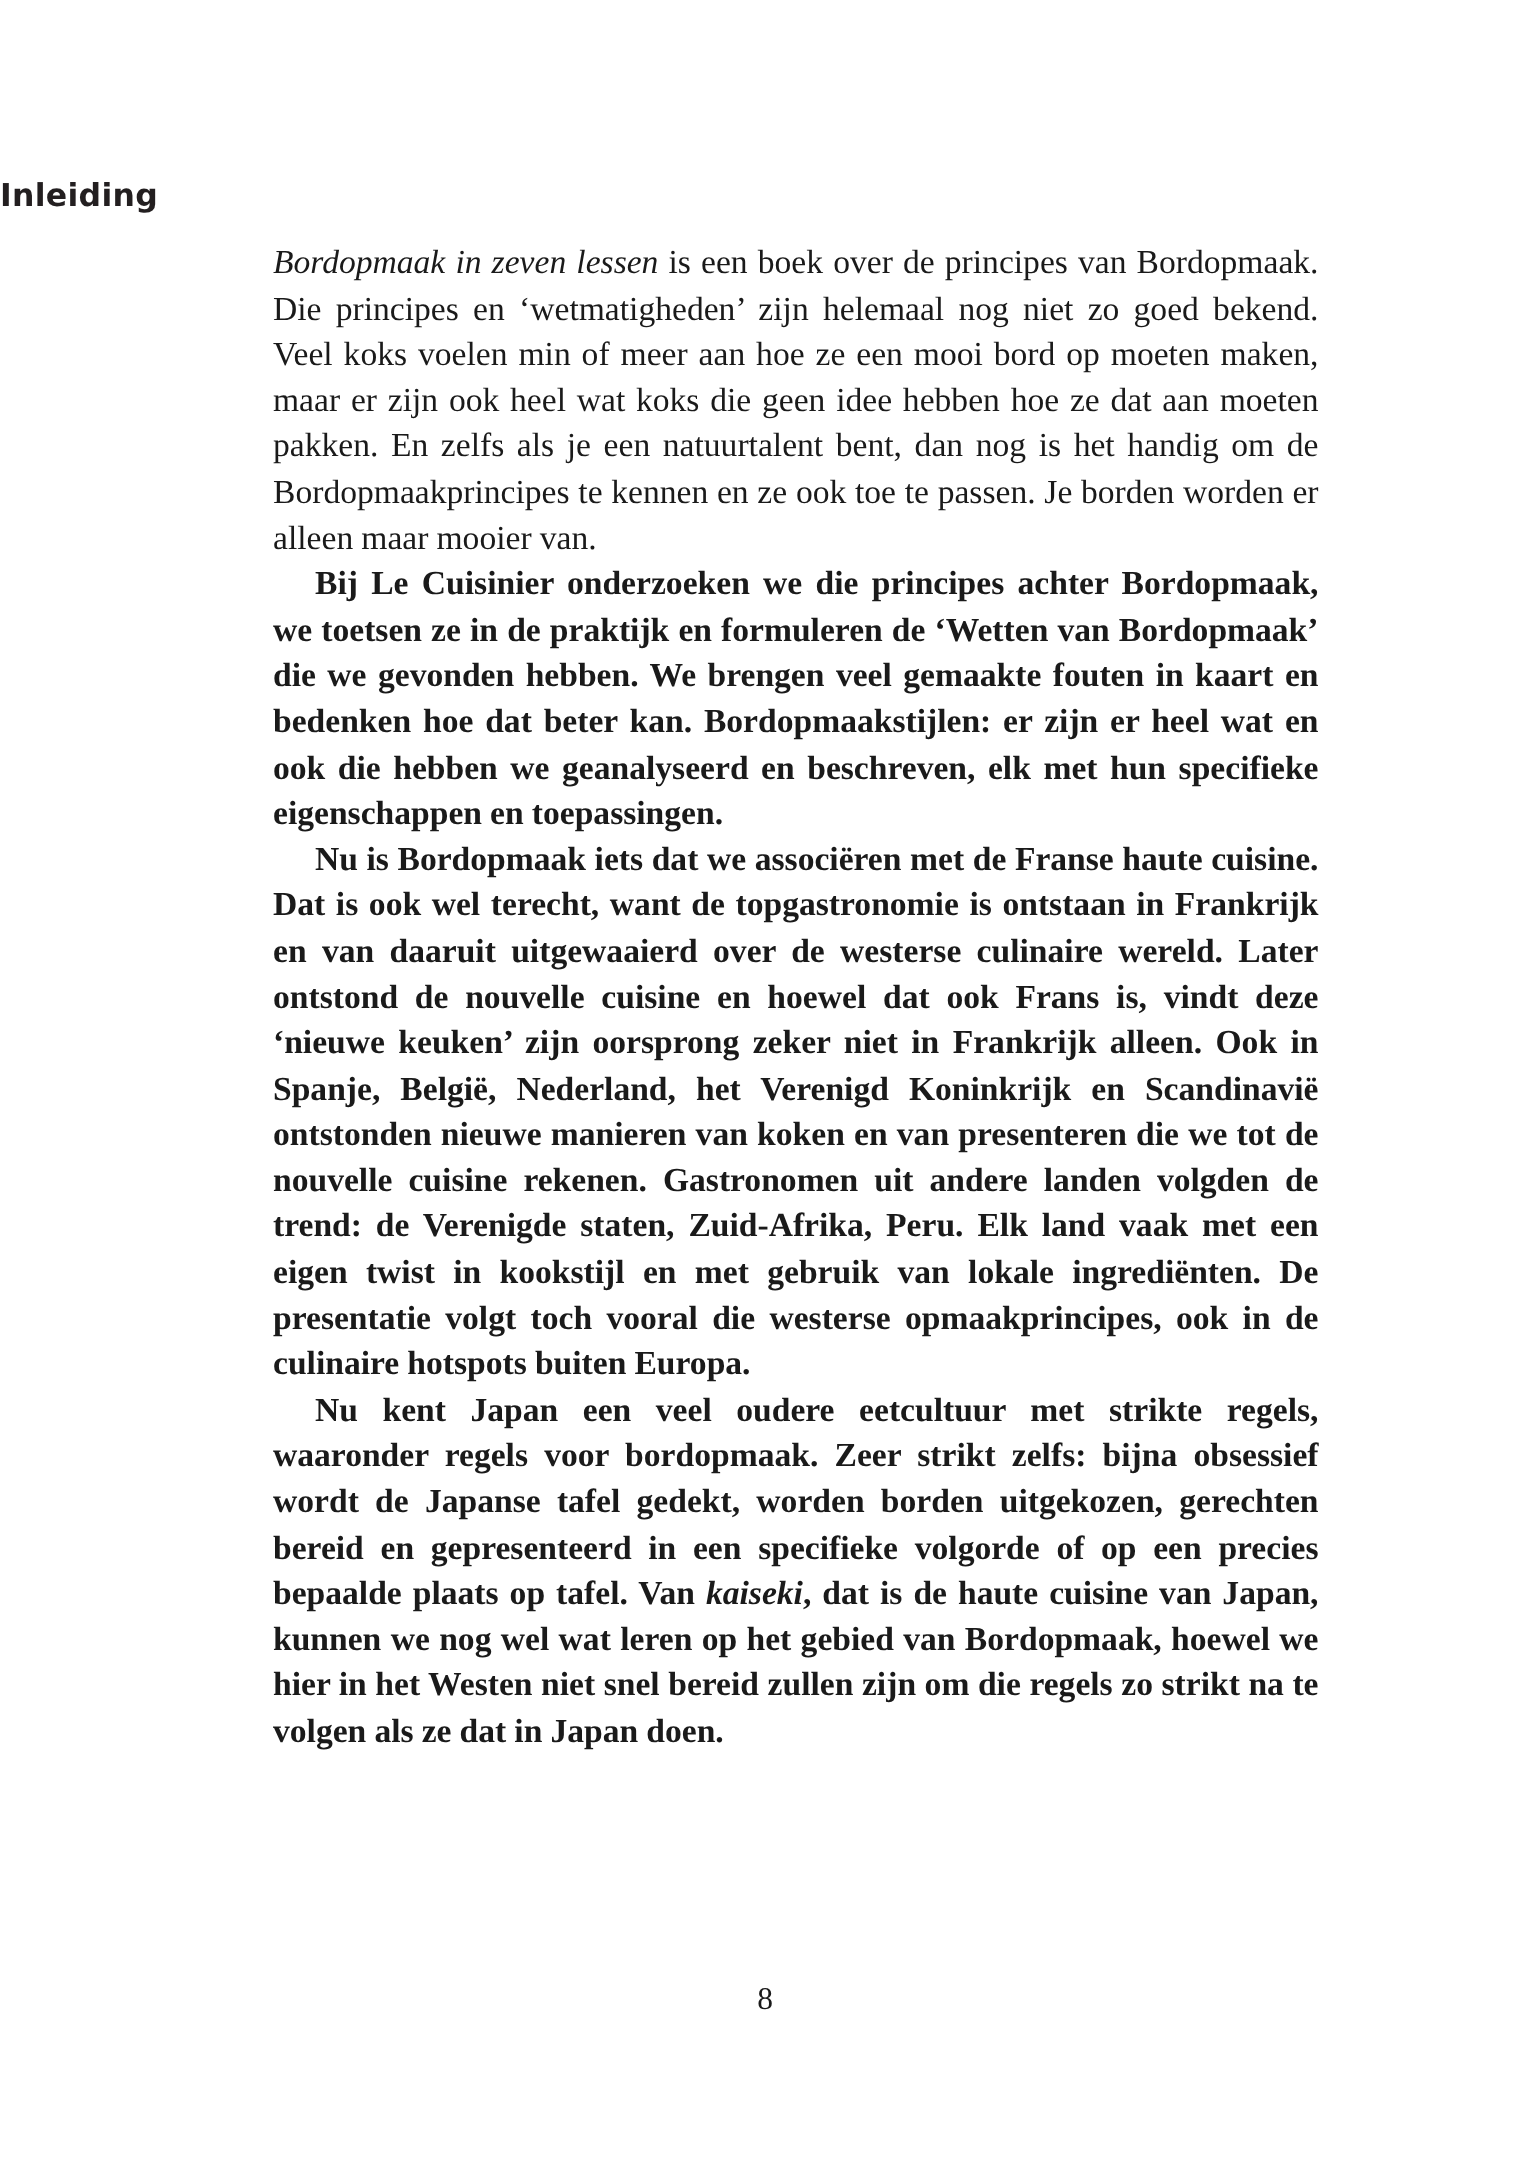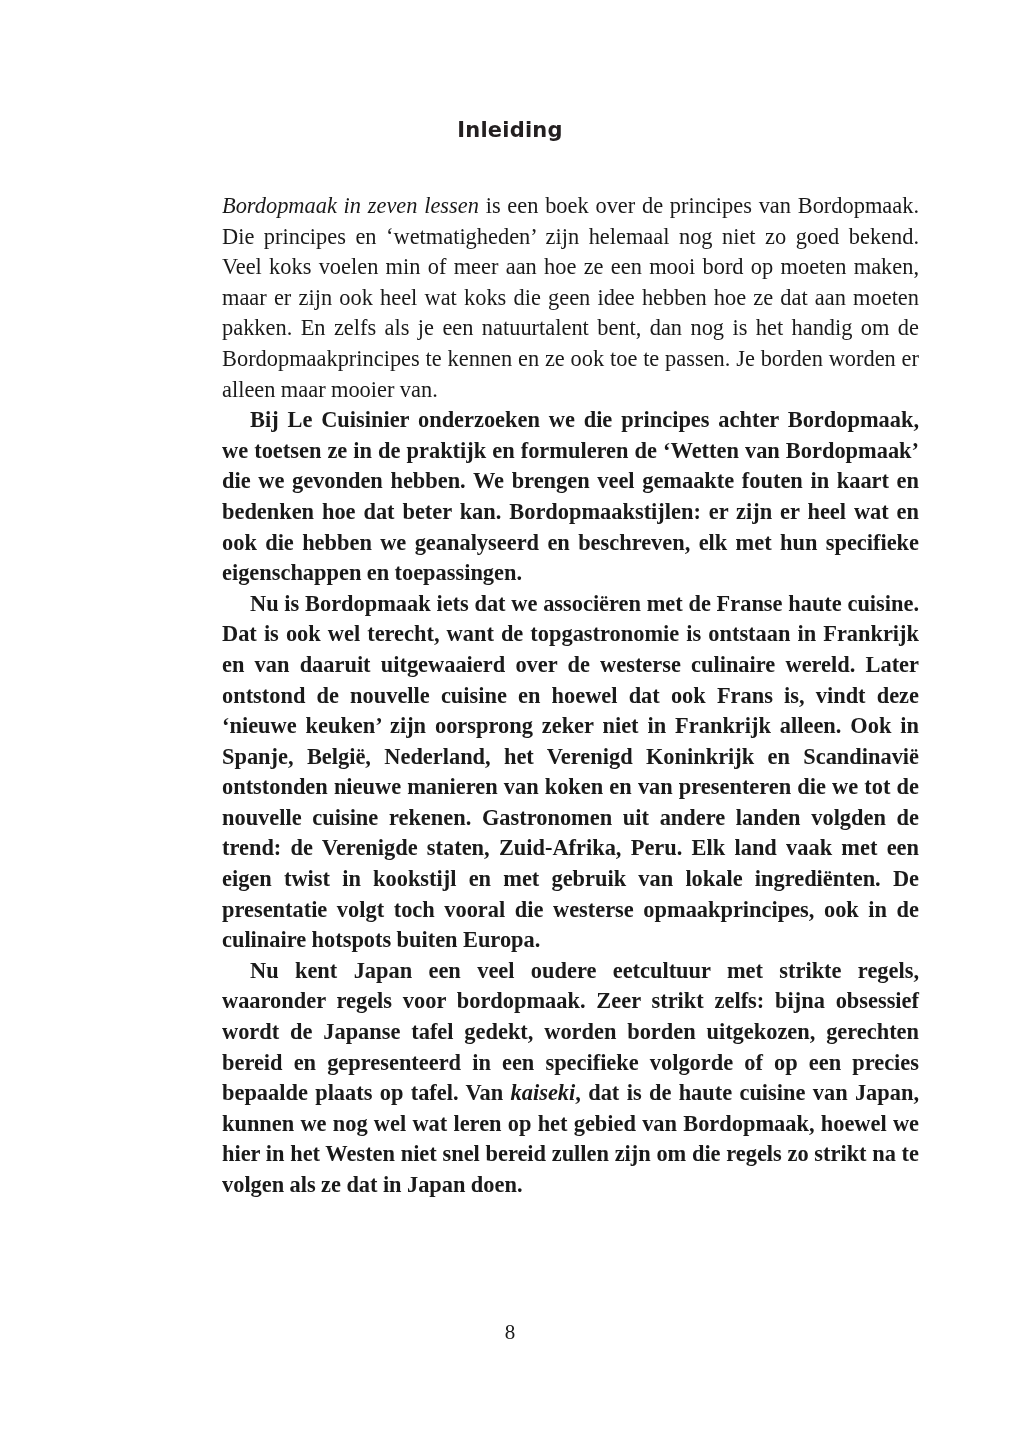--- a/index.html
+++ b/index.html
@@ -16,34 +16,32 @@
     margin: 0 auto;
     overflow: hidden;
     box-sizing: border-box;
   }
 
   .chapter-title {
     position: absolute;
     top: 118px;
     left: 0;
     width: 1020px;
-    text-align: center;
     font-family: "DejaVu Sans", sans-serif;
     font-weight: bold;
     font-size: 21px;
     letter-spacing: 0.2px;
     color: #231f20;
   }
 
   .text-block {
     position: absolute;
-    top: 191px;
+    top: 160px;
     left: 182px;
     width: 697px;
-    margin-left: 40px;
   }
 
   .para {
     margin: 0;
     font-family: "Liberation Serif", "DejaVu Serif", serif;
     font-size: 22.4px;
     line-height: 30.6px;
     color: #1a1a1a;
     text-align: justify;
     text-justify: inter-word;

